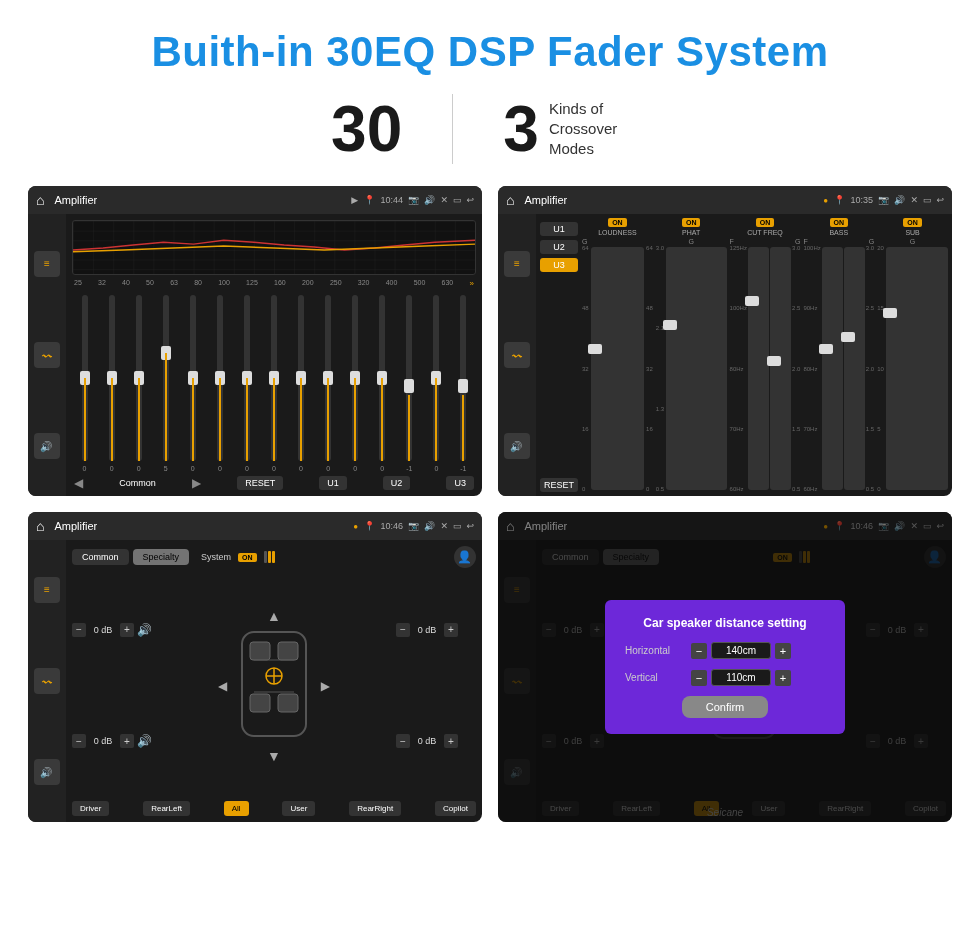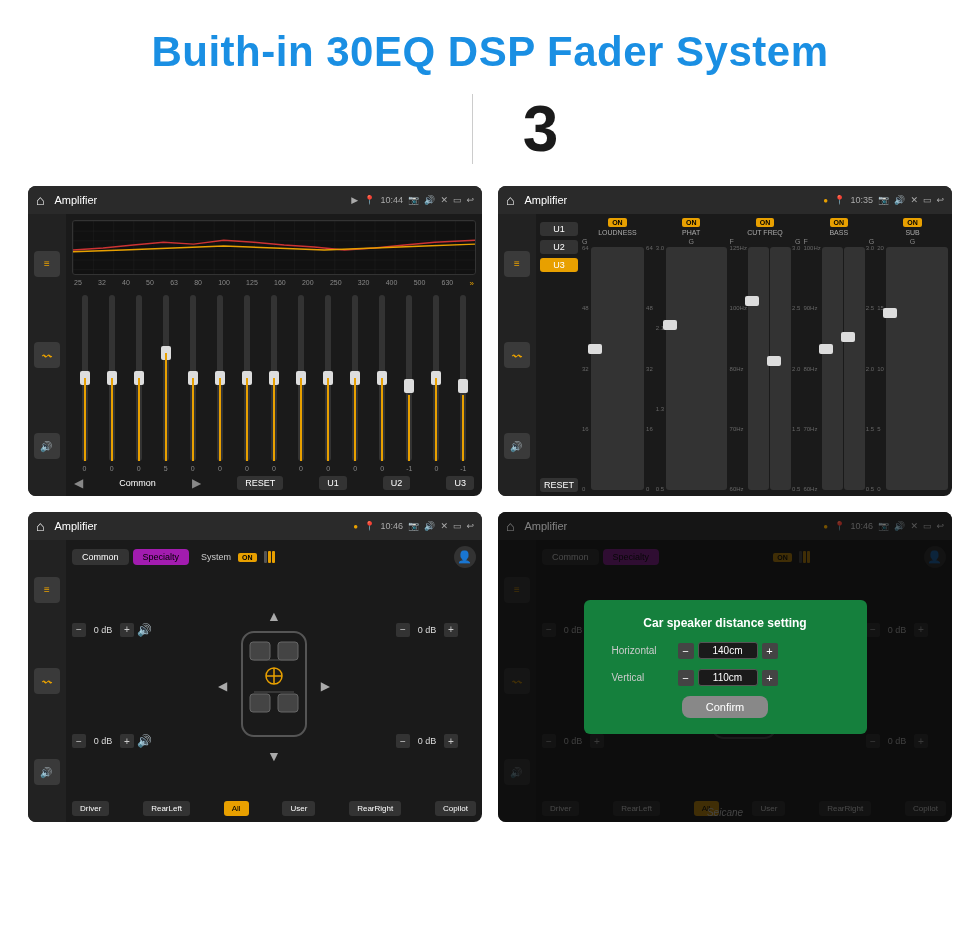--- a/index.html
+++ b/index.html
@@ -293,21 +293,21 @@
       margin-bottom: 6px;
       align-items: center;
     }
     .tab-btn {
       background: #333;
       color: #fff;
       border-radius: 4px;
       font-size: 9px;
       padding: 3px 10px;
     }
-    .tab-btn.active { background: #a21caf; color: #000; }
+    .tab-btn.active { background: #737373; color: #000; }
     .fader-label { color: #ccc; font-size: 9px; margin-left: 8px; }
     .fader-on { background: #e8a000; color: #000; font-size: 7px; font-weight: bold; border-radius: 2px; padding: 1px 4px; margin-left: 3px; }
     .fader-bars {
       display: flex;
       gap: 1px;
       margin-left: 3px;
     }
     .fader-bar { width: 3px; height: 12px; background: #555; border-radius: 1px; }
     .fader-bar.active { background: #e8a000; }
     .fader-person {
@@ -389,24 +389,24 @@
     .dialog-overlay {
       position: absolute;
       top: 0; left: 0; right: 0; bottom: 0;
       background: rgba(0,0,0,0.5);
       display: flex;
       align-items: center;
       justify-content: center;
       z-index: 10;
     }
     .dialog-box {
-      background: #15803d;
+      background: #6d28d9;
       border-radius: 6px;
-      padding: 16px 28px;
-      width: 283px;
+      padding: 16px 20px;
+      width: 240px;
     }
     .dialog-title {
       color: #fff;
       font-size: 12px;
       font-weight: bold;
       margin-bottom: 12px;
       text-align: center;
     }
     .dialog-row {
       display: flex;
@@ -468,24 +468,26 @@
       font-style: italic;
     }
   </style>
 </head>
 <body>
 
 <h1 class="page-title">Buith-in 30EQ DSP Fader System</h1>
 
 <div class="stats-row">
   <div class="stat-block">
+    <span class="stat-number">30</span>
   </div>
   <div class="stat-divider"></div>
   <div class="stat-block">
     <span class="stat-number">3</span>
+    <span class="stat-label">Kinds of<br>Crossover Modes</span>
   </div>
 </div>
 
 <div class="screens-grid">
 
   <div class="screen">
     <div class="status-bar">
       <span class="home-icon">⌂</span>
       <span class="title">Amplifier</span>
       <span style="font-size:9px;color:#aaa;">▶</span>

